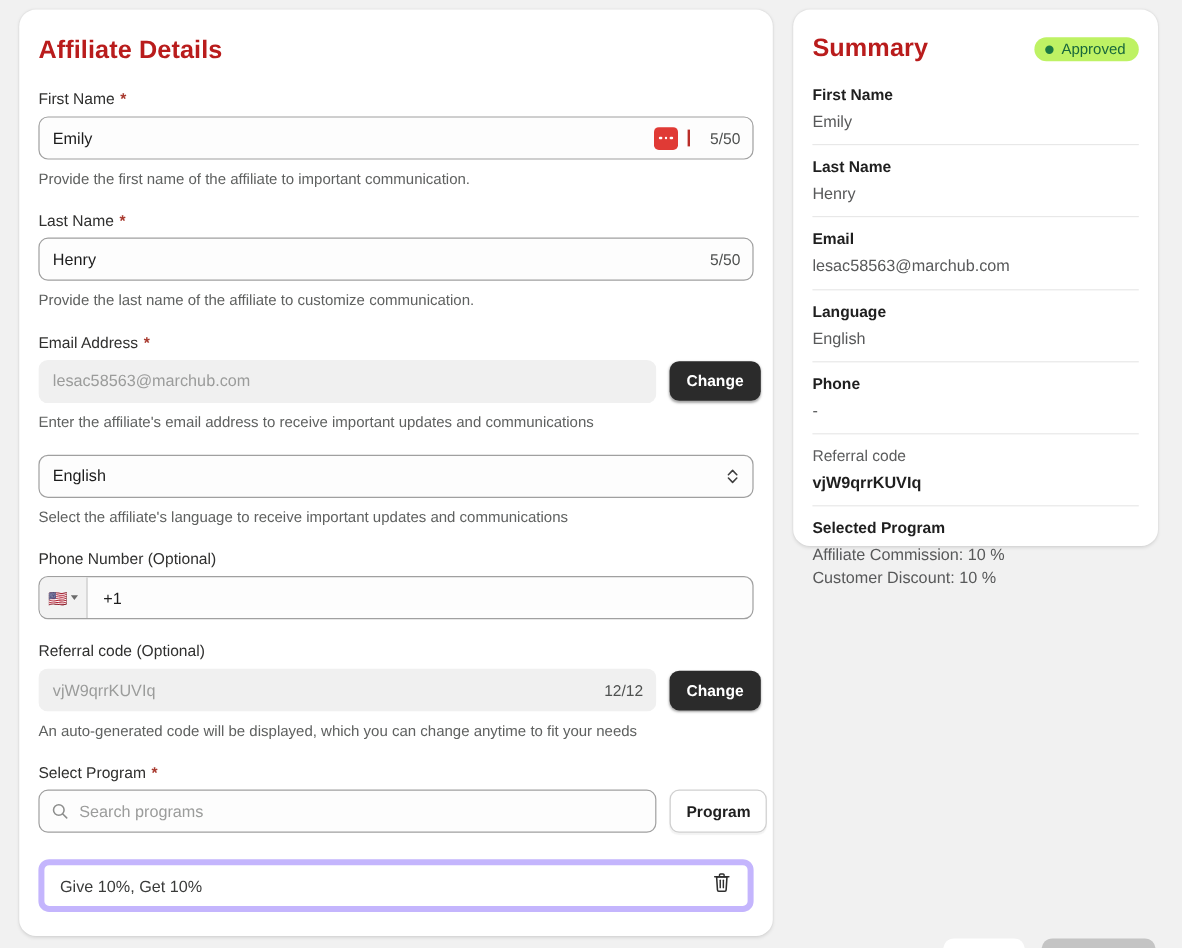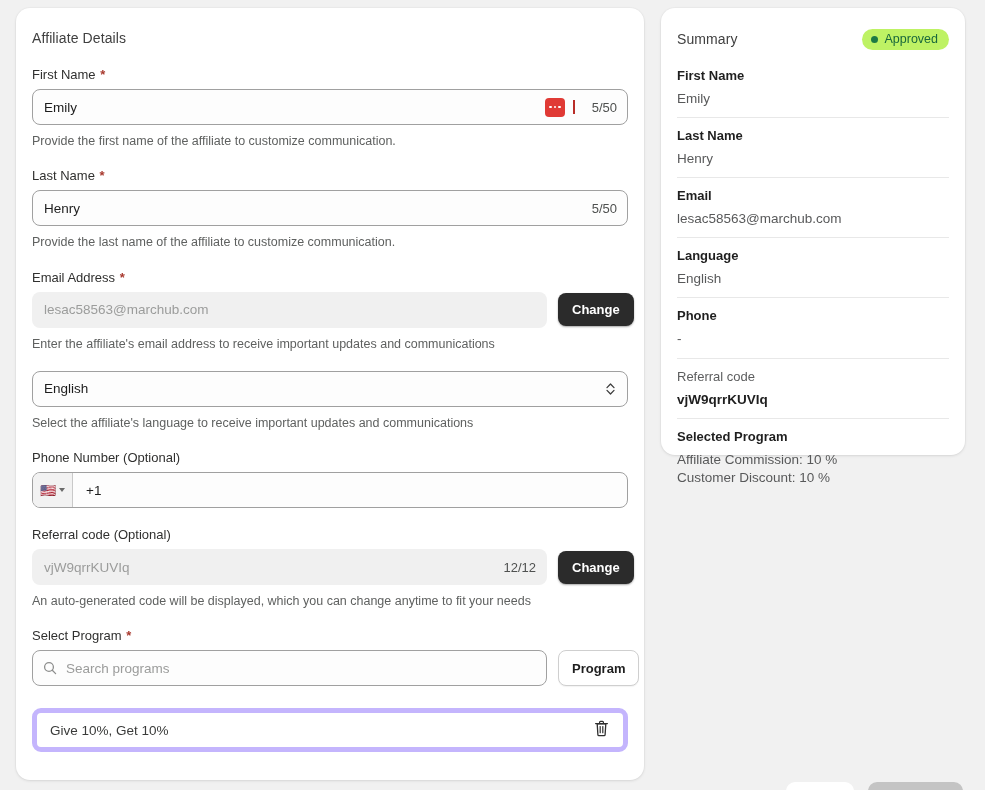--- a/index.html
+++ b/index.html
@@ -38,23 +38,23 @@
     width: 304px;
     height: 447px;
     background: #ffffff;
     border-radius: 14px;
     box-shadow: 0 1px 3px rgba(0,0,0,0.10), 0 0 0 1px rgba(0,0,0,0.02);
     padding: 21px 16px 16px 16px;
   }
 
   
   .card-title {
-    font-size: 14px;
-    font-weight: normal;
-    color: #404040;
+    font-size: 21px;
+    font-weight: bold;
+    color: #b91c1c;
     letter-spacing: 0.1px;
   }
 
   .summary-head {
     display: flex;
     align-items: center;
     justify-content: space-between;
     margin-bottom: 18px;
   }
 
@@ -297,21 +297,21 @@
           <span class="val">Emily</span>
           <span class="dots-badge">
               <i></i>
               <i></i>
               <i></i>
             </span>
           <span class="caret-bar"></span>
           <span class="counter">5/50</span>
         </div>
       </div>
-      <div class="helper">Provide the first name of the affiliate to customize communication.</div>
+      <div class="helper">Provide the first name of the affiliate to important communication.</div>
     </div>
 
     <div class="field">
       <span class="label"><span>Last Name</span> <span class="req">*</span></span>
       <div class="input-row">
         <div class="input">
           <span class="val">Henry</span>
           <span class="counter">5/50</span>
         </div>
       </div>

